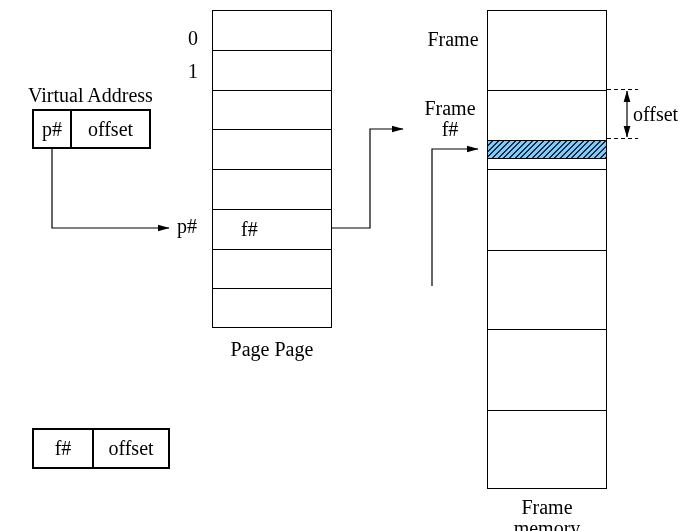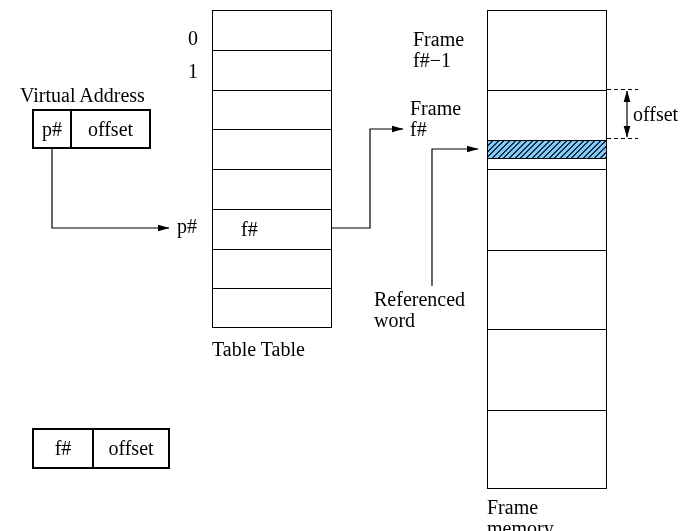--- a/index.html
+++ b/index.html
@@ -1,21 +1,21 @@
 <!DOCTYPE html>
 <html><head>
 <meta charset="utf-8">
 <style>
   html,body{margin:0;padding:0;background:#fff;}
   .canvas{
     position:relative;width:683px;height:531px;background:#ffffff;
     font-family:"Liberation Serif", serif;color:#000;overflow:hidden;
   }
   .label{position:absolute;font-size:20px;line-height:21px;white-space:nowrap;}
-  .label.center{white-space:normal;}
+  .label.center{text-align:center;white-space:normal;}
   
   .addr-box{position:absolute;border:2px solid #000;display:flex;box-sizing:border-box;background:#fff;}
   .addr-cell{display:flex;align-items:center;justify-content:center;font-size:20px;box-sizing:border-box;height:100%;}
   .addr-cell.first{border-right:2px solid #000;}
   
   .column{position:absolute;border:1px solid #000;box-sizing:border-box;background:#fff;}
   .hline{position:absolute;left:0;right:0;height:1px;background:#000;}
   .pt-entry{position:absolute;left:0;right:0;display:flex;align-items:center;font-size:20px;padding-left:28px;box-sizing:border-box;}
   .hatch{
     position:absolute;left:0;right:0;box-sizing:border-box;
@@ -24,21 +24,21 @@
   }
   svg.overlay{position:absolute;left:0;top:0;pointer-events:none;}
   svg.overlay path, svg.overlay line{stroke:#000;stroke-width:1.2;fill:none;}
   .dashed{stroke-dasharray:4 3;}
 </style>
 </head>
 <body>
 
 <div class="canvas">
 
-  <div class="label" style="left:20px;top:85px;">Virtual Address</div>
+  <div class="label" style="left:28px;top:85px;">Virtual Address</div>
   <div class="addr-box" style="left:32px;top:109px;width:119px;height:40px;">
     <div class="addr-cell first" style="width:38px;">p#</div>
     <div class="addr-cell" style="flex:1;">offset</div>
   </div>
 
   <div class="addr-box" style="left:32px;top:428px;width:138px;height:41px;">
     <div class="addr-cell first" style="width:60px;">f#</div>
     <div class="addr-cell" style="flex:1;">offset</div>
   </div>
 
@@ -49,43 +49,38 @@
   <div class="column" style="left:212px;top:10px;width:120px;height:318px;">
     <div class="hline" style="top:39px;"></div>
     <div class="hline" style="top:79px;"></div>
     <div class="hline" style="top:118px;"></div>
     <div class="hline" style="top:158px;"></div>
     <div class="hline" style="top:198px;"></div>
     <div class="hline" style="top:238px;"></div>
     <div class="hline" style="top:277px;"></div>
     <div class="pt-entry" style="top:198px;height:40px;">f#</div>
   </div>
-  <div class="label center" style="left:212px;top:339px;width:120px;">Table Table</div>
+  <div class="label center" style="left:212px;top:339px;width:120px;">Page Page</div>
 
   <div class="column" style="left:487px;top:10px;width:120px;height:479px;">
     <div class="hline" style="top:79px;"></div>
     <div class="hline" style="top:158px;"></div>
     <div class="hline" style="top:239px;"></div>
     <div class="hline" style="top:318px;"></div>
     <div class="hline" style="top:399px;"></div>
     <div class="hatch" style="top:129px;height:19px;"></div>
   </div>
   <div class="label center" style="left:487px;top:497px;width:120px;">Frame memory</div>
 
   <div class="label center" style="left:413px;top:29px;width:80px;">
     <div>Frame</div>
-    <div>f#−1</div>
   </div>
   <div class="label center" style="left:410px;top:98px;width:80px;">
     <div>Frame</div>
     <div>f#</div>
-  </div>
-  <div class="label center" style="left:374px;top:289px;width:104px;">
-    <div>Referenced</div>
-    <div>word</div>
   </div>
   <div class="label" style="left:633px;top:104px;">offset</div>
 
   <svg class="overlay" width="683" height="531" viewBox="0 0 683 531">
     <defs>
       <marker id="arr" viewBox="0 0 10 7" refX="9.5" refY="3.5" markerWidth="10" markerHeight="7" orient="auto-start-reverse">
         <path d="M0,0.6 L10,3.5 L0,6.4 z" style="fill:#000;stroke:none;"></path>
       </marker>
     </defs>
 

